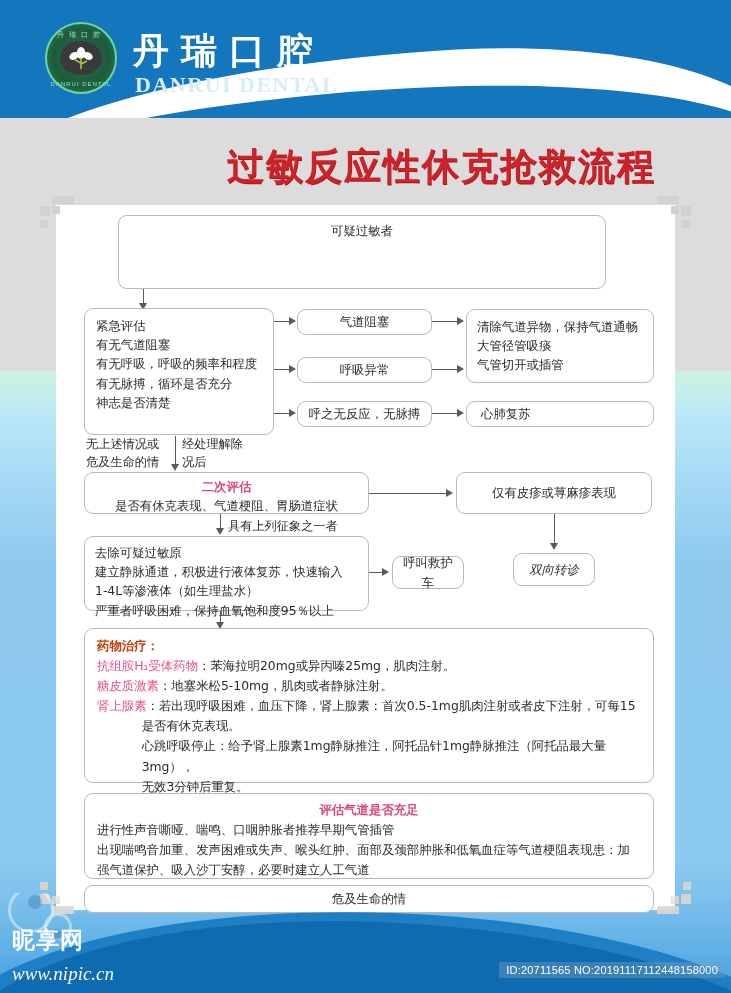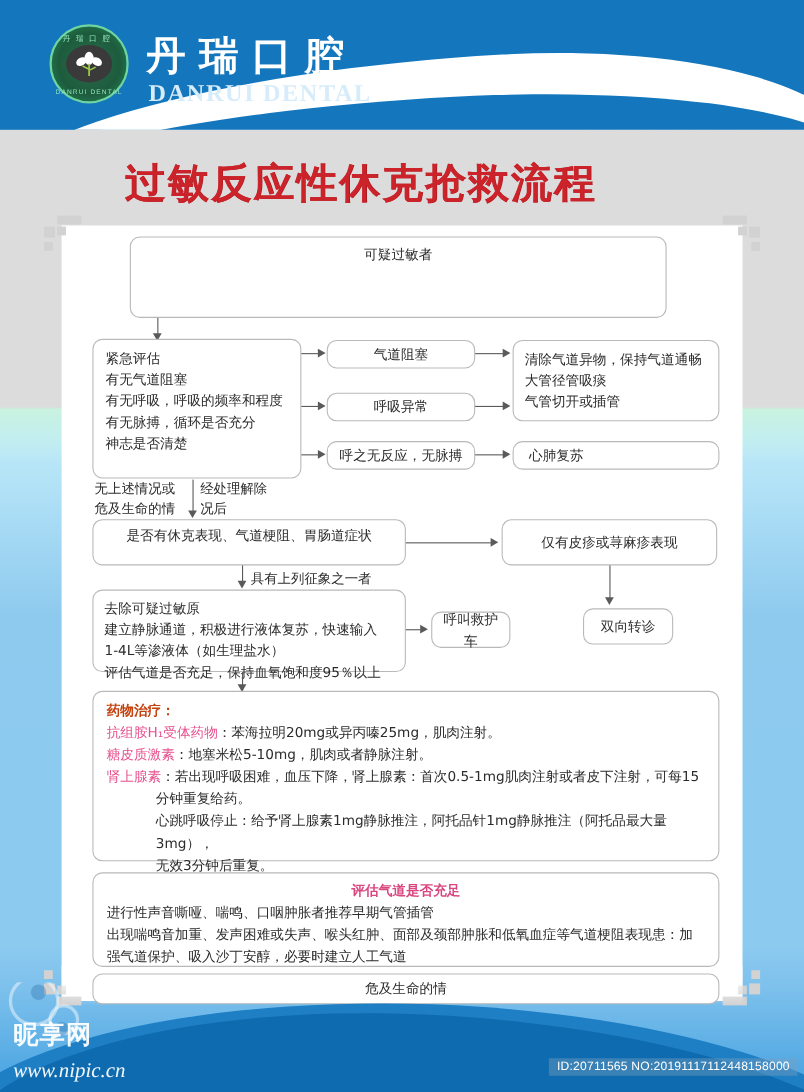--- a/index.html
+++ b/index.html
@@ -84,21 +84,21 @@
   .header-flourish {
     position: absolute; right: -20px; top: 62px;
     width: 230px; height: 130px;
     color: rgba(255,255,255,0.55);
     pointer-events: none;
   }
 
   
   .poster-title {
     position: absolute; left: 0; top: 142px; width: 656px;
-    text-align: center;
+    text-align: right;
     font-size: 37px; font-weight: bold;
     color: #cc2229;
     letter-spacing: 2px;
     font-family: Liberation Sans, sans-serif;
     text-shadow: 0.5px 0.5px 0 #a8171d;
   }
 
   
   .panel {
     position: absolute; left: 56px; top: 205px;
@@ -315,71 +315,72 @@
 
   <div class="flabel" style="left:86px; top:436px;">无上述情况或
 危及生命的情</div>
   <div class="flabel" style="left:182px; top:436px;">经处理解除
 况后</div>
   <div class="conn v" style="left:175px; top:436px; height:33px;"></div>
   <div class="arrowhead down" style="left:170.5px; top:464px;"></div>
 
   <div class="fbox" style="left:84px; top:472px; width:285px; height:42px;">
     <div class="pad" style="padding:4px 8px;">
+      <span class="hdr-red-c">二次评估</span>
       <span class="ln" style="text-align:center; display:block;">是否有休克表现、气道梗阻、胃肠道症状</span>
     </div>
   </div>
 
   <div class="fbox center" style="left:456px; top:472px; width:196px; height:42px;">
     <div class="pad">
         <span>仅有皮疹或荨麻疹表现</span>
       </div>
   </div>
   <div class="conn h" style="left:369px; top:493px; width:78px;"></div>
   <div class="arrowhead right" style="left:446px; top:489px;"></div>
 
-  <div class="fbox center" style="left:530px; top:553px; width:82px; height:33px;">
+  <div class="fbox center" style="left:513px; top:553px; width:82px; height:33px;font-style:italic;">
     <div class="pad">
         <span>双向转诊</span>
       </div>
   </div>
   <div class="conn v" style="left:554px; top:514px; height:31px;"></div>
   <div class="arrowhead down" style="left:549.5px; top:543px;"></div>
 
   <div class="conn v" style="left:220px; top:514px; height:19px;"></div>
   <div class="arrowhead down" style="left:215.5px; top:528px;"></div>
   <div class="flabel" style="left:228px; top:518px;">具有上列征象之一者</div>
 
   <div class="fbox" style="left:84px; top:536px; width:285px; height:75px;">
     <div class="pad" style="padding:6px 10px;">
       <span class="ln">去除可疑过敏原</span>
       <span class="ln">建立静脉通道，积极进行液体复苏，快速输入</span>
       <span class="ln">1-4L等渗液体（如生理盐水）</span>
-      <span class="ln">评估气道是否充足，保持血氧饱和度95％以上</span>
+      <span class="ln">严重者呼吸困难，保持血氧饱和度95％以上</span>
     </div>
   </div>
 
   <div class="fbox center" style="left:392px; top:556px; width:72px; height:33px;">
     <div class="pad">
         <span>呼叫救护车</span>
       </div>
   </div>
   <div class="conn h" style="left:369px; top:572px; width:14px;"></div>
   <div class="arrowhead right" style="left:382px; top:568px;"></div>
 
   <div class="conn v" style="left:220px; top:611px; height:17px;"></div>
   <div class="arrowhead down" style="left:215.5px; top:622px;"></div>
 
   <div class="fbox" style="left:84px; top:628px; width:570px; height:155px;">
     <div class="pad" style="padding:7px 12px; line-height:1.62;">
       <span class="ln hdr-red">药物治疗：</span>
       <span class="ln"><span class="drug-name">抗组胺H₁受体药物</span><span>：苯海拉明20mg或异丙嗪25mg，肌肉注射。</span></span>
       <span class="ln"><span class="drug-name">糖皮质激素</span><span>：地塞米松5-10mg，肌肉或者静脉注射。</span></span>
       <span class="ln"><span class="drug-name">肾上腺素</span><span>：若出现呼吸困难，血压下降，肾上腺素：首次0.5-1mg肌肉注射或者皮下注射，可每15</span></span>
-      <span class="ln indent">分钟重复给药。</span>
+      <span class="ln indent">是否有休克表现。</span>
       <span class="ln indent">心跳呼吸停止：给予肾上腺素1mg静脉推注，阿托品针1mg静脉推注（阿托品最大量3mg），</span>
       <span class="ln indent">无效3分钟后重复。</span>
       <span class="ln indent">血压下降：多巴胺：120mg——5％GS250ML中静脉滴注，每分钟20滴，根据血压调滴速。</span>
     </div>
   </div>
 
   <div class="fbox" style="left:84px; top:793px; width:570px; height:86px;">
     <div class="pad" style="padding:6px 12px; line-height:1.62;">
       <span class="hdr-red-c">评估气道是否充足</span>
       <span class="ln">进行性声音嘶哑、喘鸣、口咽肿胀者推荐早期气管插管</span>

